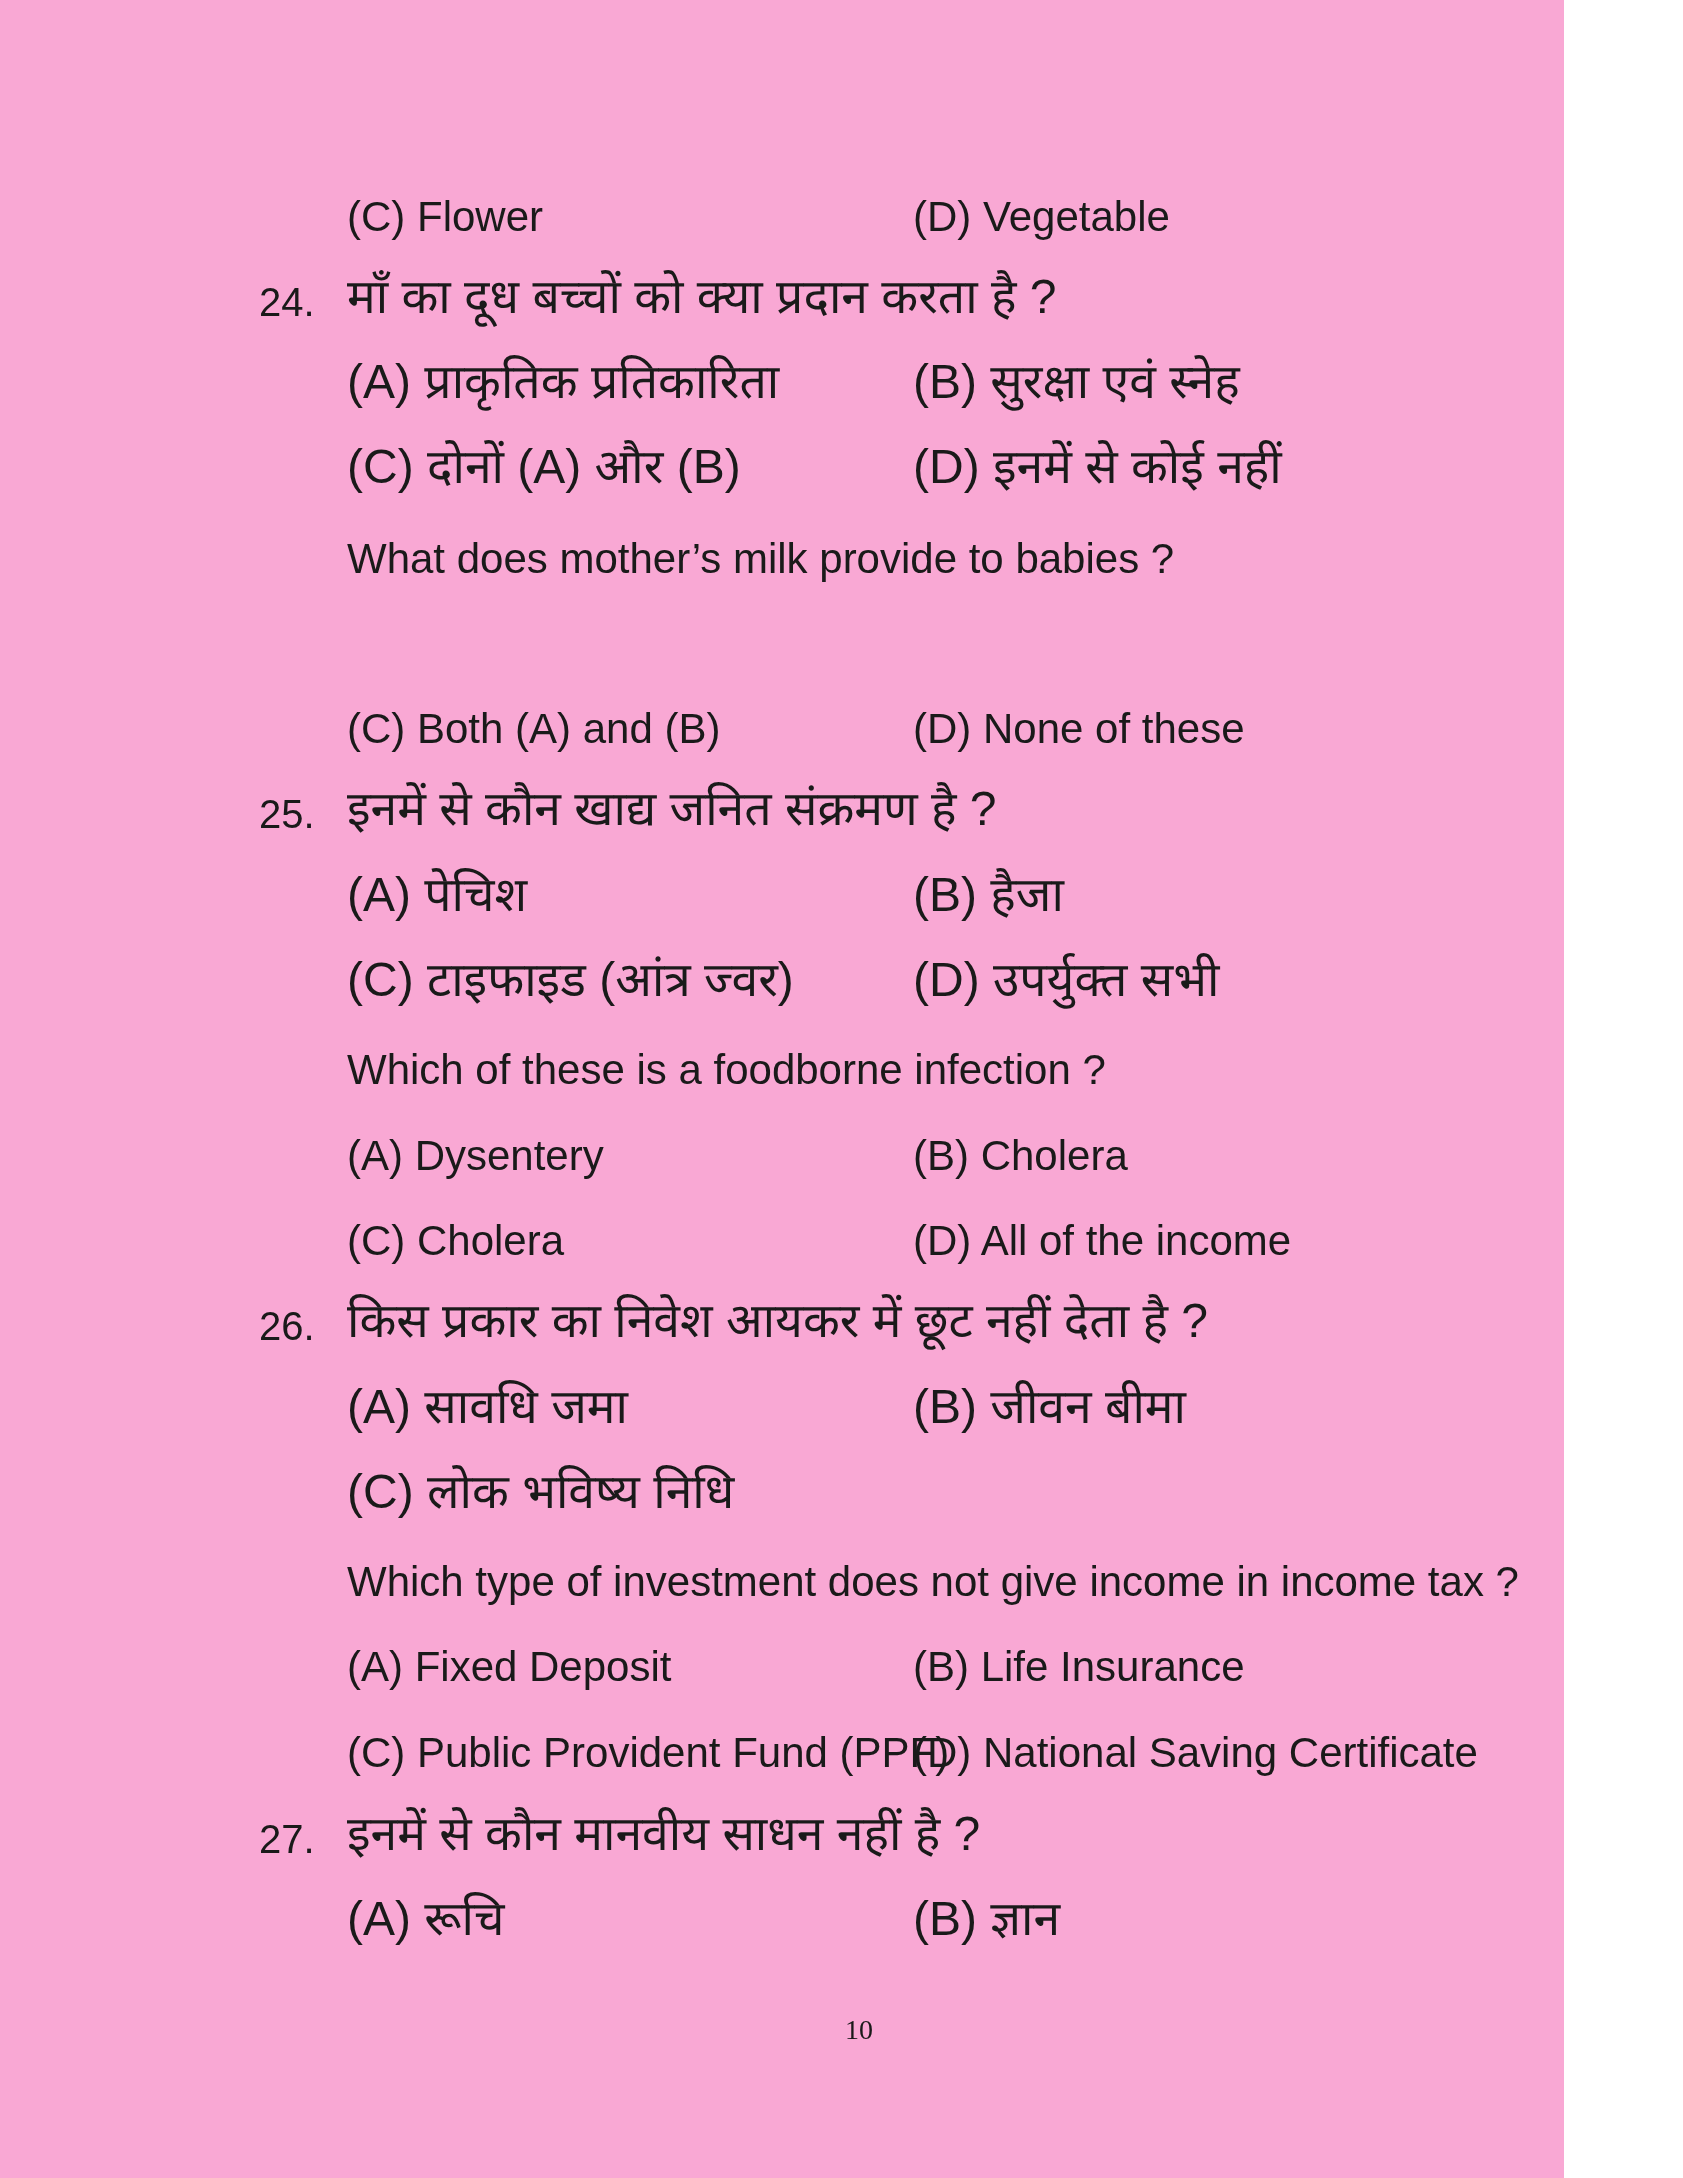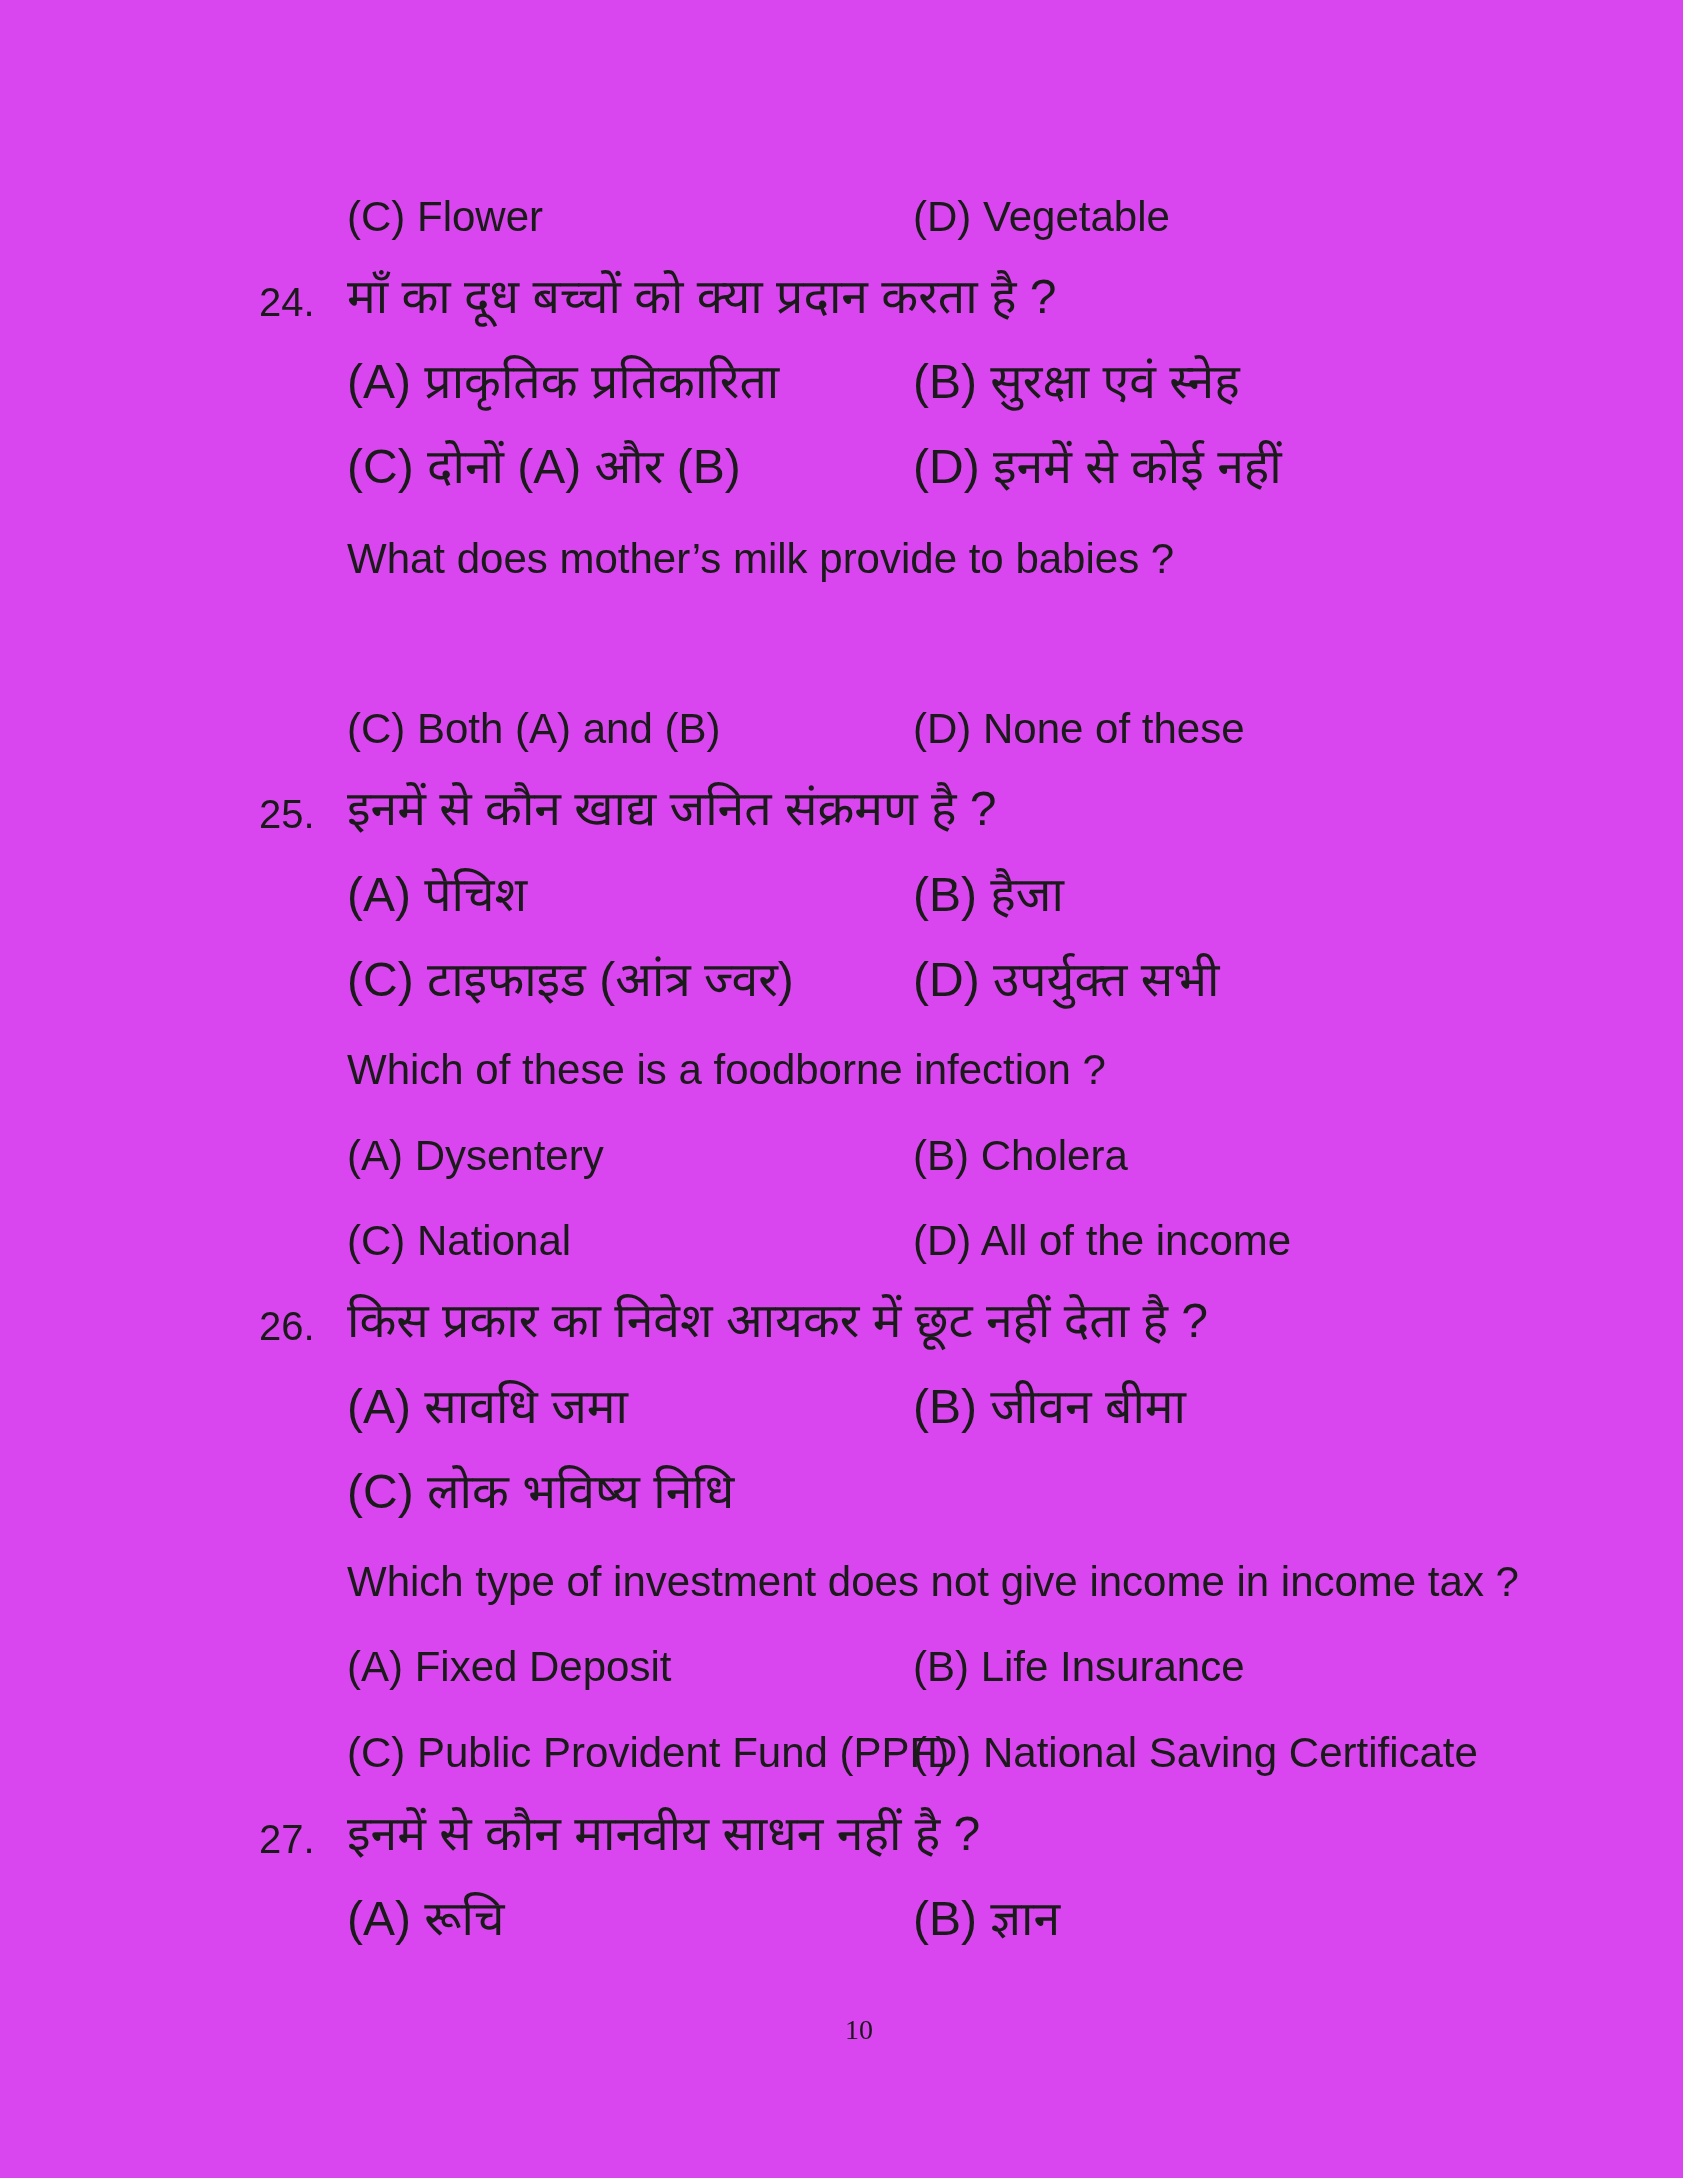--- a/index.html
+++ b/index.html
@@ -2,23 +2,23 @@
 <html><head>
 <meta charset="utf-8">
 <style>
   html, body {
     margin: 0;
     padding: 0;
     background: #ffffff;
   }
   .sheet {
     position: relative;
-    width: 1683px;
+    width: 1564px;
     height: 2178px;
-    background: #d946ef;
+    background: #f9a8d4;
     color: #1a1a1a;
     overflow: hidden;
   }
   .row {
     position: absolute;
     left: 0;
     width: 100%;
     height: 69px;
     white-space: nowrap;
   }
@@ -102,21 +102,21 @@
     <span class="col2 hi">(D) उपर्युक्त सभी</span>
   </div>
   <div class="row" style="top:1046px">
     <span class="col1 en">Which of these is a foodborne infection ?</span>
   </div>
   <div class="row" style="top:1132px">
     <span class="col1 en">(A) Dysentery</span>
     <span class="col2 en">(B) Cholera</span>
   </div>
   <div class="row" style="top:1217px">
-    <span class="col1 en">(C) National</span>
+    <span class="col1 en">(C) Cholera</span>
     <span class="col2 en">(D) All of the income</span>
   </div>
 
   <div class="row" style="top:1302px">
     <span class="qnum">26.</span>
     <span class="col1 hi">किस प्रकार का निवेश आयकर में छूट नहीं देता है ?</span>
   </div>
   <div class="row" style="top:1388px">
     <span class="col1 hi">(A) सावधि जमा</span>
     <span class="col2 hi">(B) जीवन बीमा</span>

